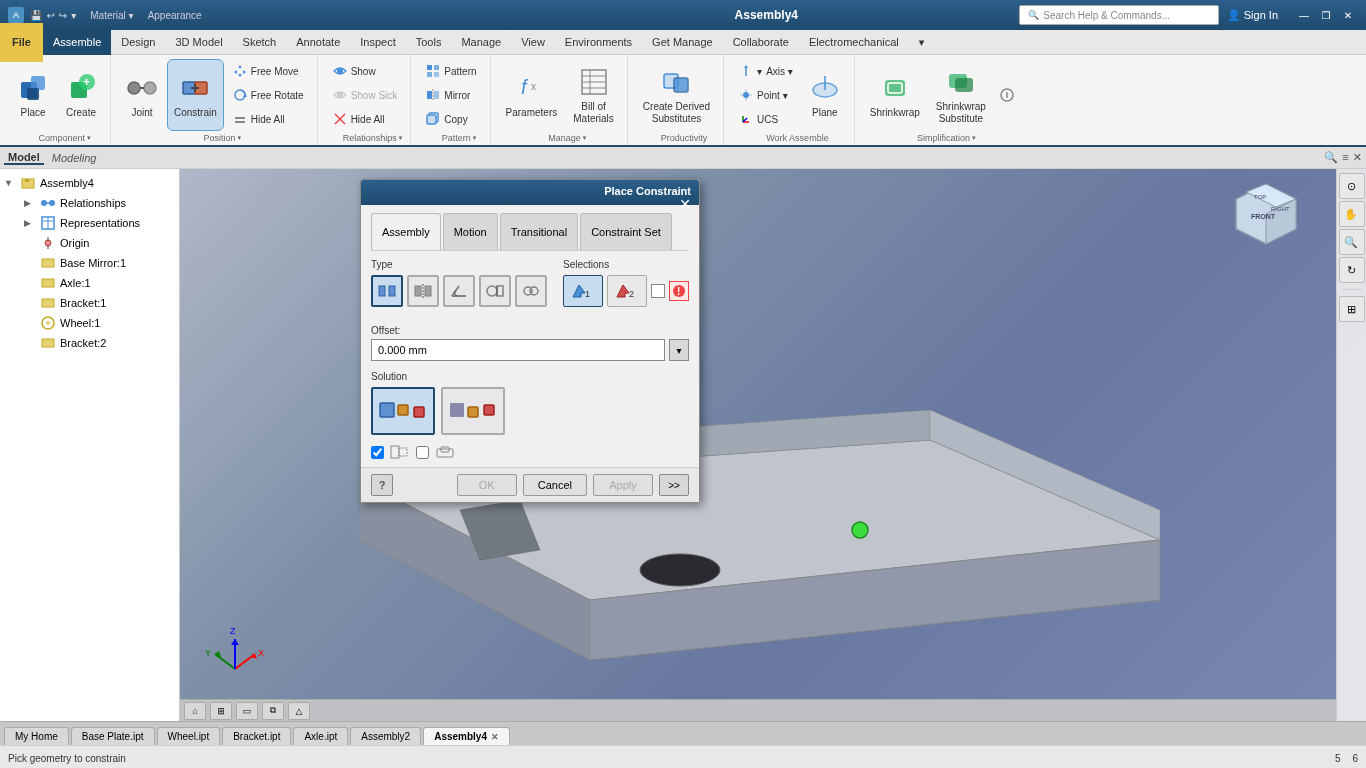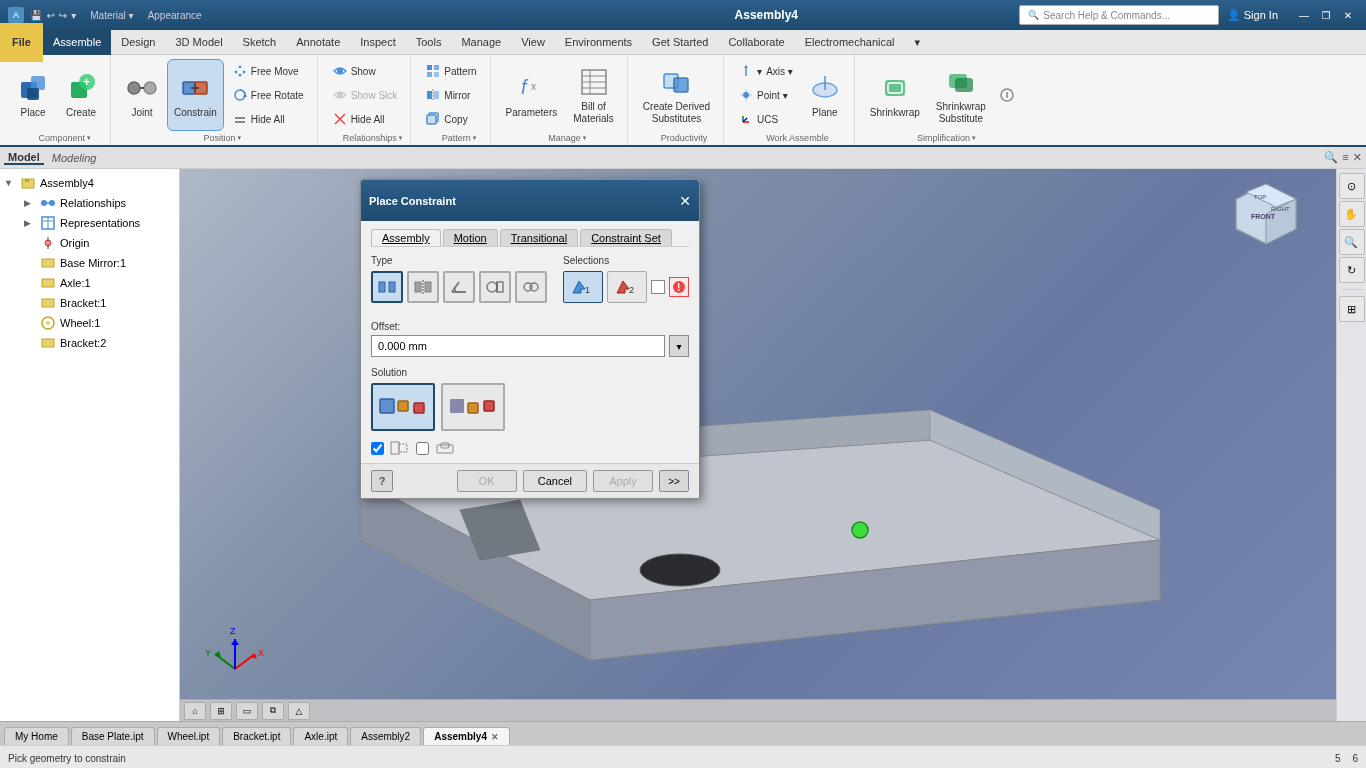--- a/index.html
+++ b/index.html
@@ -177,43 +177,43 @@
       border: 1px solid #888;
       box-shadow: 3px 3px 10px rgba(0,0,0,0.4);
       pointer-events: all;
       border-radius: 2px;
     }
     .dialog-title-bar {
       background: linear-gradient(to bottom, #2c5f8a, #1e4a6e);
       color: white;
       padding: 5px 8px;
       display: flex;
-      align-items: center;
+      align-items: flex-end;
       justify-content: space-between;
-      height: 41px;
+      height: 25px;
       border-radius: 2px 2px 0 0;
+      flex-direction: column;
     }
     .dialog-title { font-size: 11px; font-weight: 600; }
     .dialog-close { cursor: pointer; font-size: 14px; color: white; line-height: 1; }
     .dialog-body { padding: 8px 10px; }
     .dialog-tabs {
       display: flex;
       gap: 2px;
       margin-bottom: 8px;
       border-bottom: 1px solid #ccc;
     }
     .dialog-tab {
-      padding: 2px 10px;
+      padding: 12px 10px;
       font-size: 11px;
       cursor: pointer;
       background: #d8d8d8;
       border: 1px solid #bbb;
       border-bottom: none;
       border-radius: 3px 3px 0 0;
-      text-decoration: underline;
     }
     .dialog-tab.active { background: #f0f0f0; border-bottom-color: #f0f0f0; }
     .dialog-section { margin-bottom: 10px; }
     .dialog-section-title { font-size: 10px; font-weight: normal; color: #333; margin-bottom: 5px; }
     .type-buttons { display: flex; gap: 4px; }
     .type-btn {
       width: 32px; height: 32px;
       border: 2px solid #aaa;
       background: #e8e8e8;
       cursor: pointer;
@@ -385,21 +385,21 @@
   <div class="menu-item active">Assemble</div>
   <div class="menu-item">Design</div>
   <div class="menu-item">3D Model</div>
   <div class="menu-item">Sketch</div>
   <div class="menu-item">Annotate</div>
   <div class="menu-item">Inspect</div>
   <div class="menu-item">Tools</div>
   <div class="menu-item">Manage</div>
   <div class="menu-item">View</div>
   <div class="menu-item">Environments</div>
-  <div class="menu-item">Get Started</div>
+  <div class="menu-item">Get Manage</div>
   <div class="menu-item">Collaborate</div>
   <div class="menu-item">Electromechanical</div>
   <div class="menu-item">▾</div>
 </div>
 
 <div class="ribbon">
   <div class="ribbon-content">
 
     <div class="ribbon-group">
       <div class="ribbon-group-buttons">

